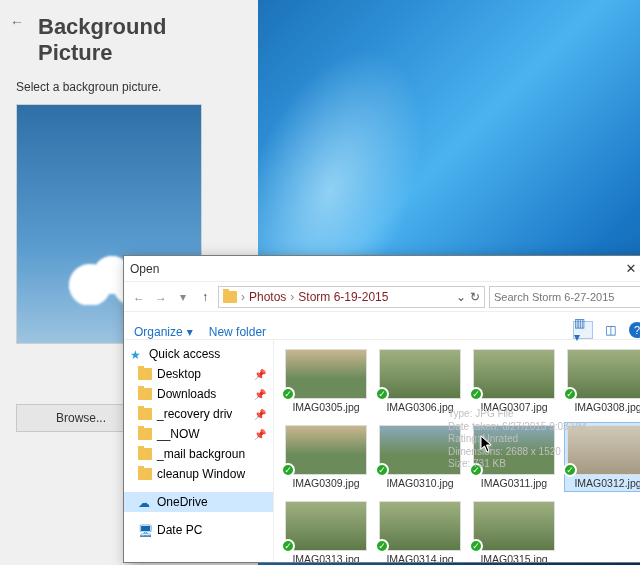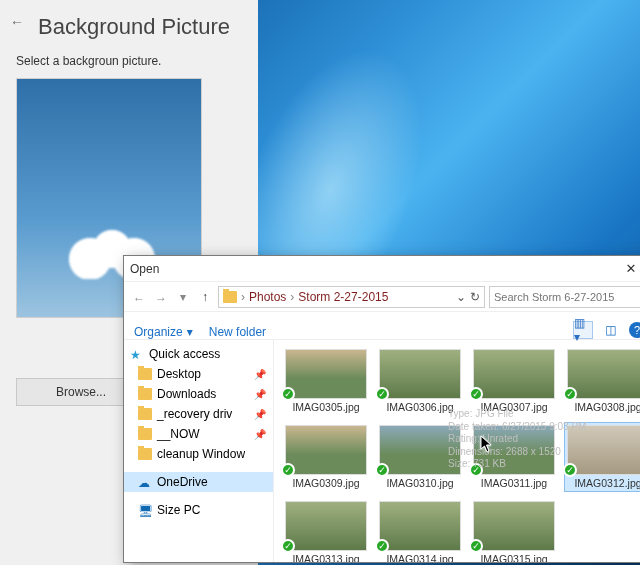--- a/index.html
+++ b/index.html
@@ -1,20 +1,20 @@
 <!DOCTYPE html>
 <html><head>
 <meta charset="utf-8">
 <style>
 * { box-sizing: border-box; margin: 0; padding: 0; font-family: "Segoe UI", Arial, sans-serif; }
 body { width: 640px; height: 565px; overflow: hidden; background: #000; position: relative; }
 .desktop { position: absolute; inset: 0; background: linear-gradient(135deg, #0a4d8c 0%, #1a6fb5 20%, #2e8fd6 35%, #4bb3f0 50%, #1976c5 70%, #063a6b 100%); }
 .desktop::before { content:""; position:absolute; left:250px; top:40px; width:200px; height:300px; background: radial-gradient(ellipse 120px 200px at 40% 50%, rgba(200,240,255,0.6), rgba(100,180,230,0) 70%); transform: skewX(-15deg); }
 .bg-panel { position: absolute; left: 0; top: 0; width: 258px; height: 565px; background: #f0f0f0; padding: 8px 16px; color: #333; }
-.bg-panel h1 { font-size: 22px; font-weight: 400; color: #444; margin: 6px 0 14px 22px; }
+.bg-panel h1 { font-size: 22px; font-weight: 700; color: #444; margin: 6px 0 14px 22px; }
 .bg-panel .back { position:absolute; left:10px; top:12px; font-size:14px; color:#666; }
 .bg-panel p { font-size: 12px; margin: 4px 0 10px; color: #333; }
 .preview { width: 186px; height: 240px; background: linear-gradient(to bottom, #2e6fa8 0%, #5a9ccf 60%, #9cc4e0 100%); border: 1px solid #cfcfcf; }
 .preview .cloud { margin-top:150px; margin-left:40px; width:110px; height:50px; background: radial-gradient(circle at 30% 60%, #fff 25%, transparent 26%), radial-gradient(circle at 50% 40%, #fff 30%, transparent 31%), radial-gradient(circle at 70% 60%, #fff 25%, transparent 26%); filter: blur(1px); }
 .browse { margin-top: 60px; width: 130px; height: 28px; background: #e6e6e6; border: 1px solid #c8c8c8; font-size: 12px; color: #333; display:flex; align-items:center; justify-content:center; }
 .dialog { position: absolute; left: 123px; top: 255px; width: 533px; height: 308px; background: #fff; border: 1px solid #7a7a7a; box-shadow: 4px 4px 14px rgba(0,0,0,.35); display:flex; flex-direction:column; }
 .titlebar { display:flex; align-items:center; height:26px; padding: 0 6px; font-size:12px; color:#333; border-bottom:1px solid #eee; }
 .titlebar .title { flex:1; }
 .titlebar .close { width:36px; text-align:center; font-size:13px; cursor:pointer; }
 .navbar { display:flex; align-items:center; height:30px; padding:0 6px; gap:4px; border-bottom:1px solid #eee; font-size:12px; }
@@ -84,21 +84,21 @@
   <div class="navbar">
     <span class="navbtn">←</span>
     <span class="navbtn">→</span>
     <span class="navbtn">▾</span>
     <span class="navbtn enabled">↑</span>
     <div class="addrbox">
       <span class="ico folder"></span>
       <span class="sep">›</span>
       <span class="crumb">Photos</span>
       <span class="sep">›</span>
-      <span class="crumb">Storm 2-27-2015</span>
+      <span class="crumb">Storm 6-19-2015</span>
       <span class="addr-actions">
         <span>⌄</span>
         <span>↻</span>
       </span>
     </div>
     <div class="searchbox">
       <input placeholder="Search Storm 6-27-2015" style="">
       <span>🔍</span>
     </div>
   </div>
@@ -136,32 +136,36 @@
             <span>_recovery driv</span>
             <span class="pin">📌</span>
           </div>
           <div class="item">
             <span class="ico folder"></span>
             <span>__NOW</span>
             <span class="pin">📌</span>
           </div>
           <div class="item">
             <span class="ico folder"></span>
+            <span>_mail backgroun</span>
+          </div>
+          <div class="item">
+            <span class="ico folder"></span>
             <span>cleanup Window</span>
           </div>
         </div>
       <div class="group-gap"></div>
       <div class="item selected">
         <span class="ico cloud">☁</span>
         <span>OneDrive</span>
       </div>
       <div class="group-gap"></div>
       <div class="item">
         <span class="ico pc">🖥</span>
-        <span>Size PC</span>
+        <span>Date PC</span>
       </div>
     </div>
     <div class="files">
       <div class="grid" id="file-grid">
           <div class="thumb">
             <div class="img sky"></div>
             <span class="check">✓</span>
             <span class="name">IMAG0305.jpg</span>
           </div>
           <div class="thumb">

